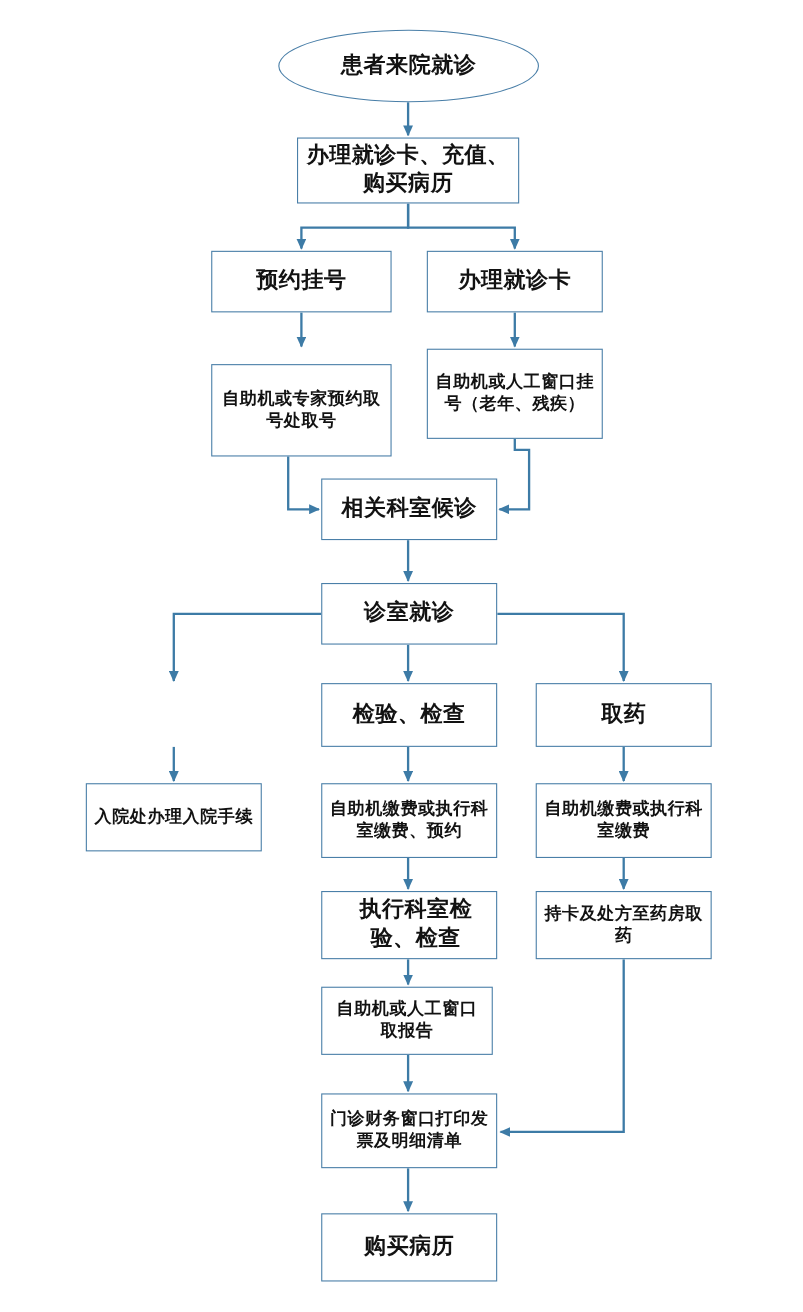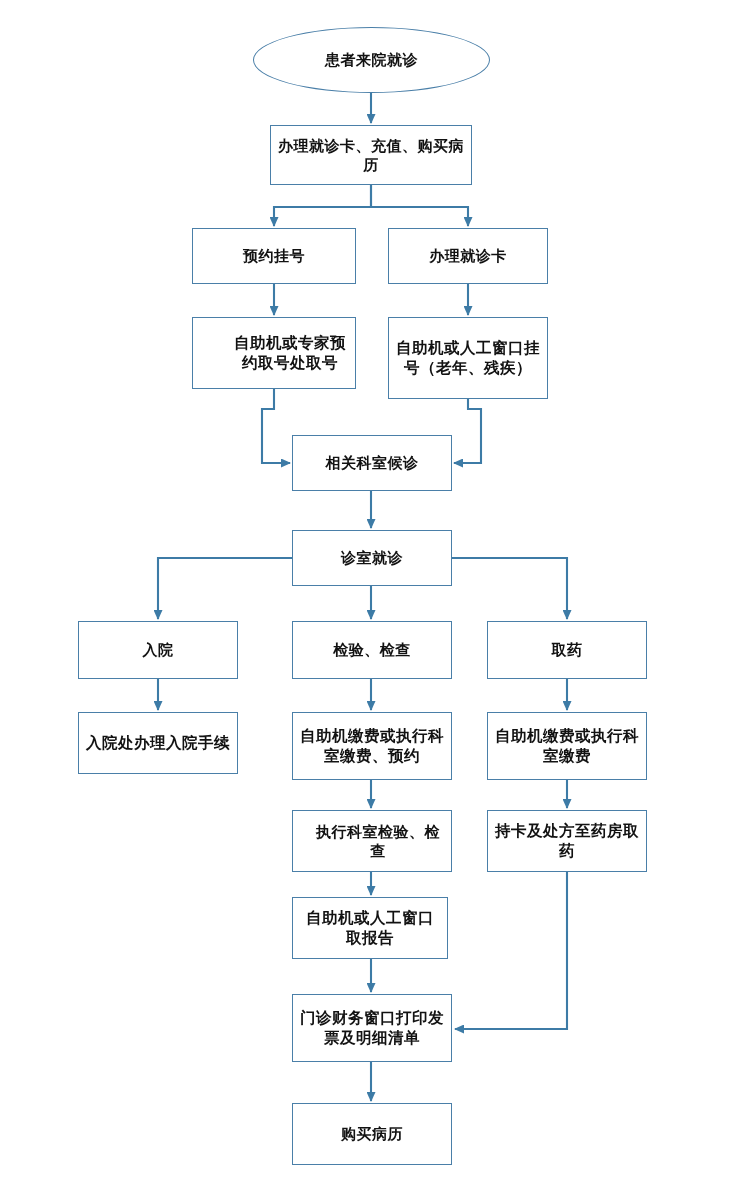--- a/index.html
+++ b/index.html
@@ -4,21 +4,21 @@
 <style>
   html,body{margin:0;padding:0;background:#ffffff;}
   body{width:730px;height:1193px;overflow:hidden;font-family:"Liberation Sans","DejaVu Sans",sans-serif;}
   #chart-root{position:relative;width:730px;height:1193px;background:#fff;}
   svg#wires{position:absolute;left:0;top:0;width:730px;height:1193px;}
   .node{position:absolute;box-sizing:border-box;border:1.6px solid #4a7fa8;background:#ffffff;
         display:flex;align-items:center;justify-content:center;text-align:center;
         color:#121212;font-weight:700;line-height:1.28;letter-spacing:0.5px;}
   .node.oval{border-radius:50%;}
   .node span{display:block;padding:0 6px;}
-  .fs16{font-size:15px;}
+  .fs16{font-size:20px;}
   .fs15{font-size:15.5px;}
 </style>
 </head>
 <body>
 
 <div id="chart-root">
 
   <svg id="wires" viewBox="0 0 730 1193" xmlns="http://www.w3.org/2000/svg">
     <defs>
       <marker id="ah" markerWidth="10" markerHeight="9" refX="9" refY="4.5" orient="auto" markerUnits="userSpaceOnUse">
@@ -78,39 +78,36 @@
   </div>
 
   <div class="node fs16" style="left:192px;top:228px;width:164px;height:56px;">
     <span>预约挂号</span>
   </div>
 
   <div class="node fs16" style="left:388px;top:228px;width:160px;height:56px;">
     <span>办理就诊卡</span>
   </div>
 
-  <div class="node fs15" style="left:192px;top:317px;width:164px;height:72px;padding-left:32px;">
+  <div class="node fs15" style="left:192px;top:331px;width:164px;height:84px;">
     <span>自助机或专家预约取号处取号</span>
   </div>
 
   <div class="node fs15" style="left:388px;top:317px;width:160px;height:82px;">
     <span>自助机或人工窗口挂号（老年、残疾）</span>
   </div>
 
   <div class="node fs16" style="left:292px;top:435px;width:160px;height:56px;">
     <span>相关科室候诊</span>
   </div>
 
   <div class="node fs16" style="left:292px;top:530px;width:160px;height:56px;">
     <span>诊室就诊</span>
   </div>
 
-  <div class="node fs16" style="left:78px;top:621px;width:160px;height:58px;">
-    <span>入院</span>
-  </div>
 
   <div class="node fs16" style="left:292px;top:621px;width:160px;height:58px;">
     <span>检验、检查</span>
   </div>
 
   <div class="node fs16" style="left:487px;top:621px;width:160px;height:58px;">
     <span>取药</span>
   </div>
 
   <div class="node fs15" style="left:78px;top:712px;width:160px;height:62px;">

